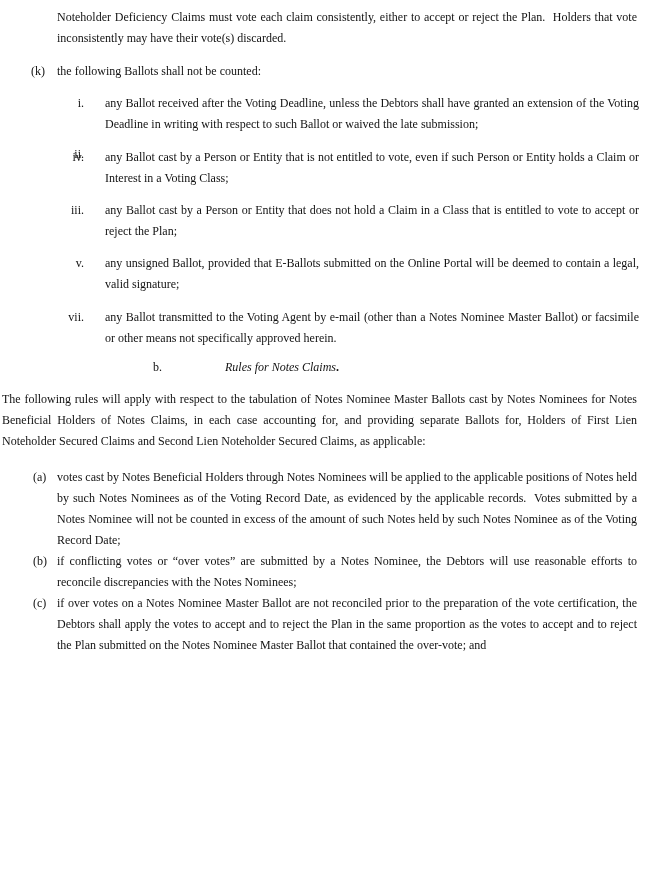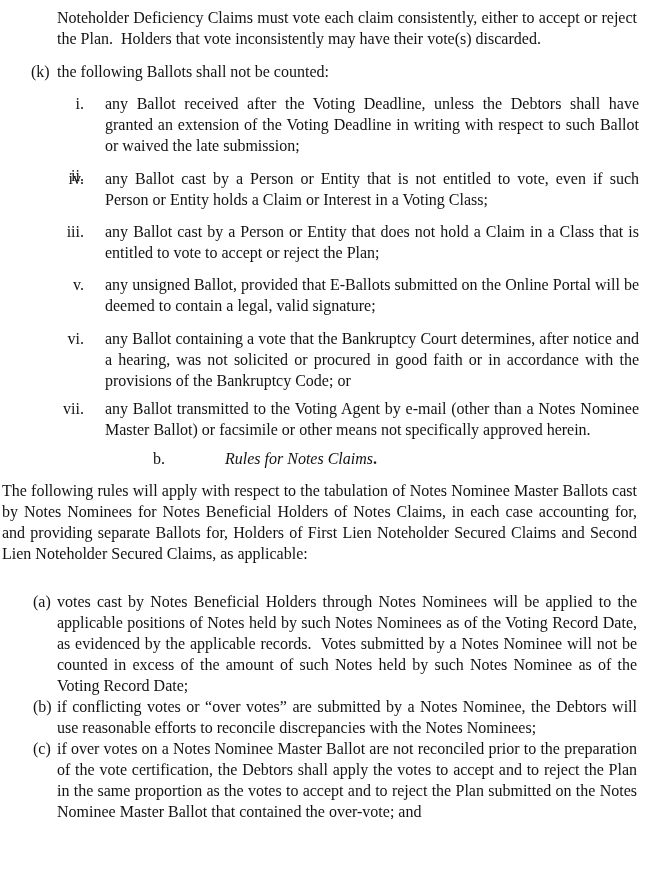--- a/index.html
+++ b/index.html
@@ -4,38 +4,38 @@
 <style>
   html,body{margin:0;padding:0;background:#fff;}
   .page{
     position:relative;
     width:655px;height:871px;
     box-sizing:border-box;
     padding-top:7px;
     background:#ffffff;
     overflow:hidden;
     font-family:"Liberation Serif","DejaVu Serif",serif;
-    font-size:16px;line-height:21px;color:#121212;
+    font-size:12px;line-height:21px;color:#121212;
   }
   .txt{white-space:pre-wrap;}
   .jst{text-align:justify;}
   .intro{margin:0 18px 12px 57px;}
   .hang{position:relative;}
   .kitem{padding-left:57px;margin:0 18px 11px 0;}
   .kitem .marker{position:absolute;left:31px;top:0;}
   .roman{padding-left:105px;margin:0 16px 0 0;}
   .roman .num{position:absolute;left:0;top:0;width:84px;text-align:right;}
   .mb9{margin-bottom:9px;}  .mb12{margin-bottom:12px;}
   .mb11{margin-bottom:11px;} .mb7{margin-bottom:7px;}
   .mb4{margin-bottom:8px;}  .mb14{margin-bottom:14px;}
   .heading{padding-left:202px;margin:0 18px 11px 0;}
   .heading .marker{position:absolute;left:153px;top:0;}
   .heading .title{font-weight:normal;font-style:italic;margin-left:23px;}
   .heading .suffix{font-weight:bold;}
-  .bodypara{margin:0 18px 27px 2px;}
+  .bodypara{margin:0 18px 15px 2px;}
   .letter{padding-left:57px;margin:0 18px 0 0;}
   .letter .marker{position:absolute;left:33px;top:0;}
 </style>
 </head>
 <body>
 
 <div class="page">
 
   <p class="intro jst txt">Noteholder Deficiency Claims must vote each claim consistently, either to accept or reject the Plan.  Holders that vote inconsistently may have their vote(s) discarded.</p>
 
@@ -61,24 +61,20 @@
   <div class="hang roman jst mb11">
     <span class="num">iii.</span>
     <span class="txt">any Ballot cast by a Person or Entity that does not hold a Claim in a Class that is entitled to vote to accept or reject the Plan;</span>
   </div>
 
   <div class="hang roman jst mb12">
     <span class="num">v.</span>
     <span class="txt">any unsigned Ballot, provided that E-Ballots submitted on the Online Portal will be deemed to contain a legal, valid signature;</span>
   </div>
 
-  <div class="hang roman jst mb7">
-    <span class="num">vi.</span>
-    <span class="txt">any Ballot containing a vote that the Bankruptcy Court determines, after notice and a hearing, was not solicited or procured in good faith or in accordance with the provisions of the Bankruptcy Code; or</span>
-  </div>
 
   <div class="hang roman jst mb4">
     <span class="num">vii.</span>
     <span class="txt">any Ballot transmitted to the Voting Agent by e-mail (other than a Notes Nominee Master Ballot) or facsimile or other means not specifically approved herein.</span>
   </div>
 
   <div class="hang heading">
     <span class="marker">b.</span><span class="title">Rules for Notes Claims</span><span class="suffix">.</span>
   </div>
 

